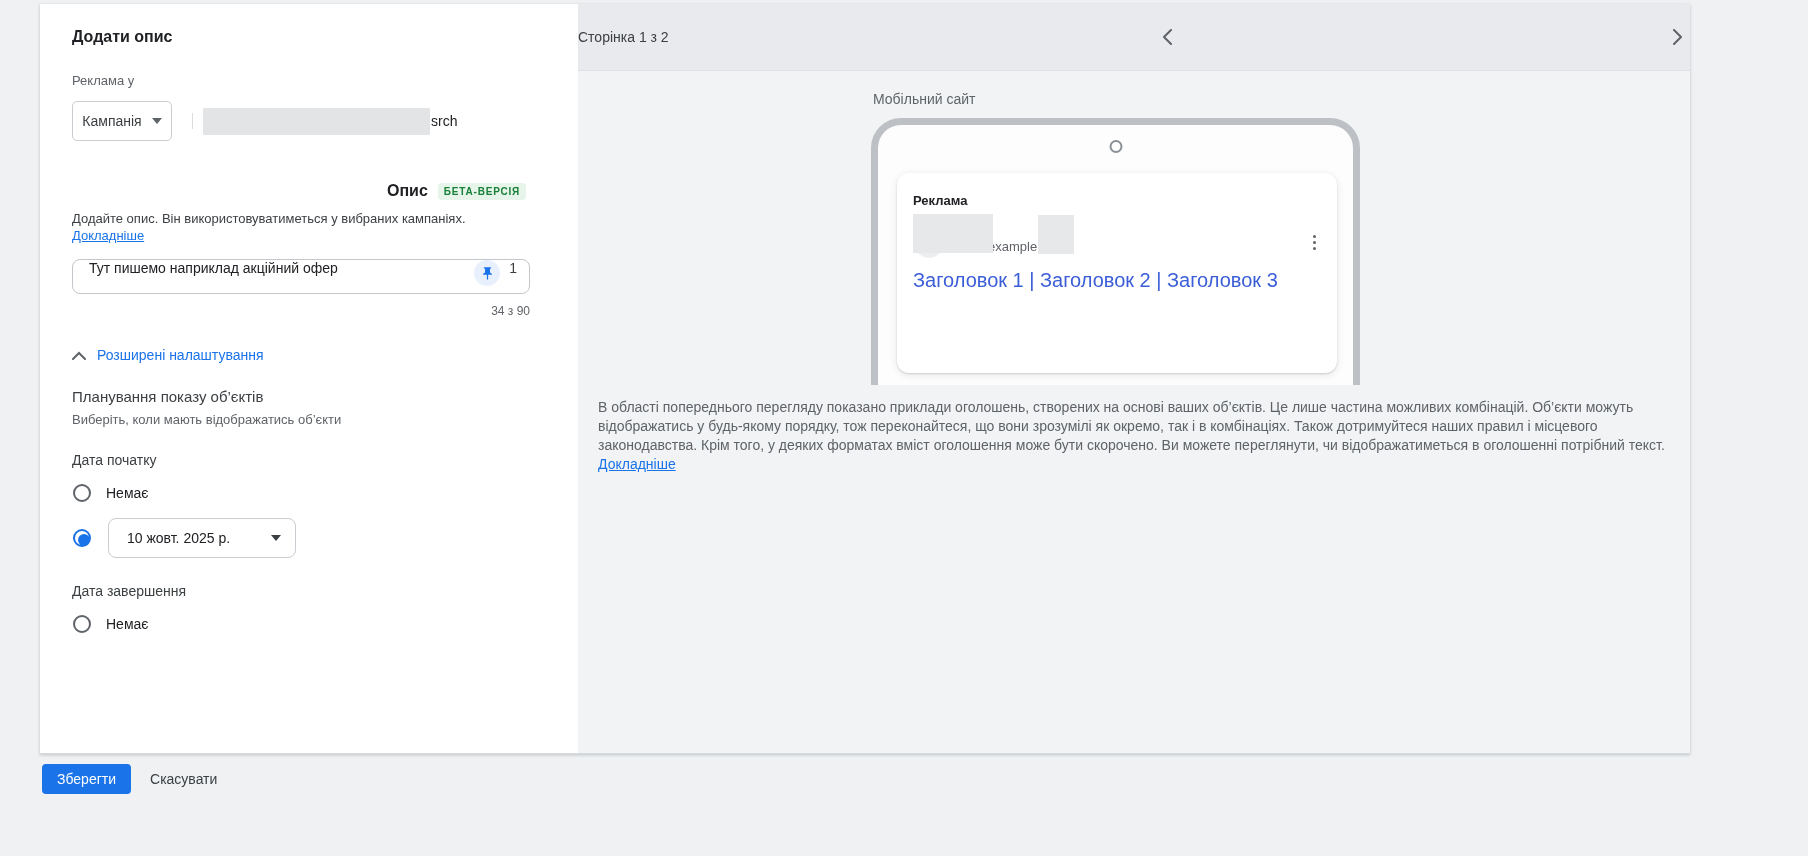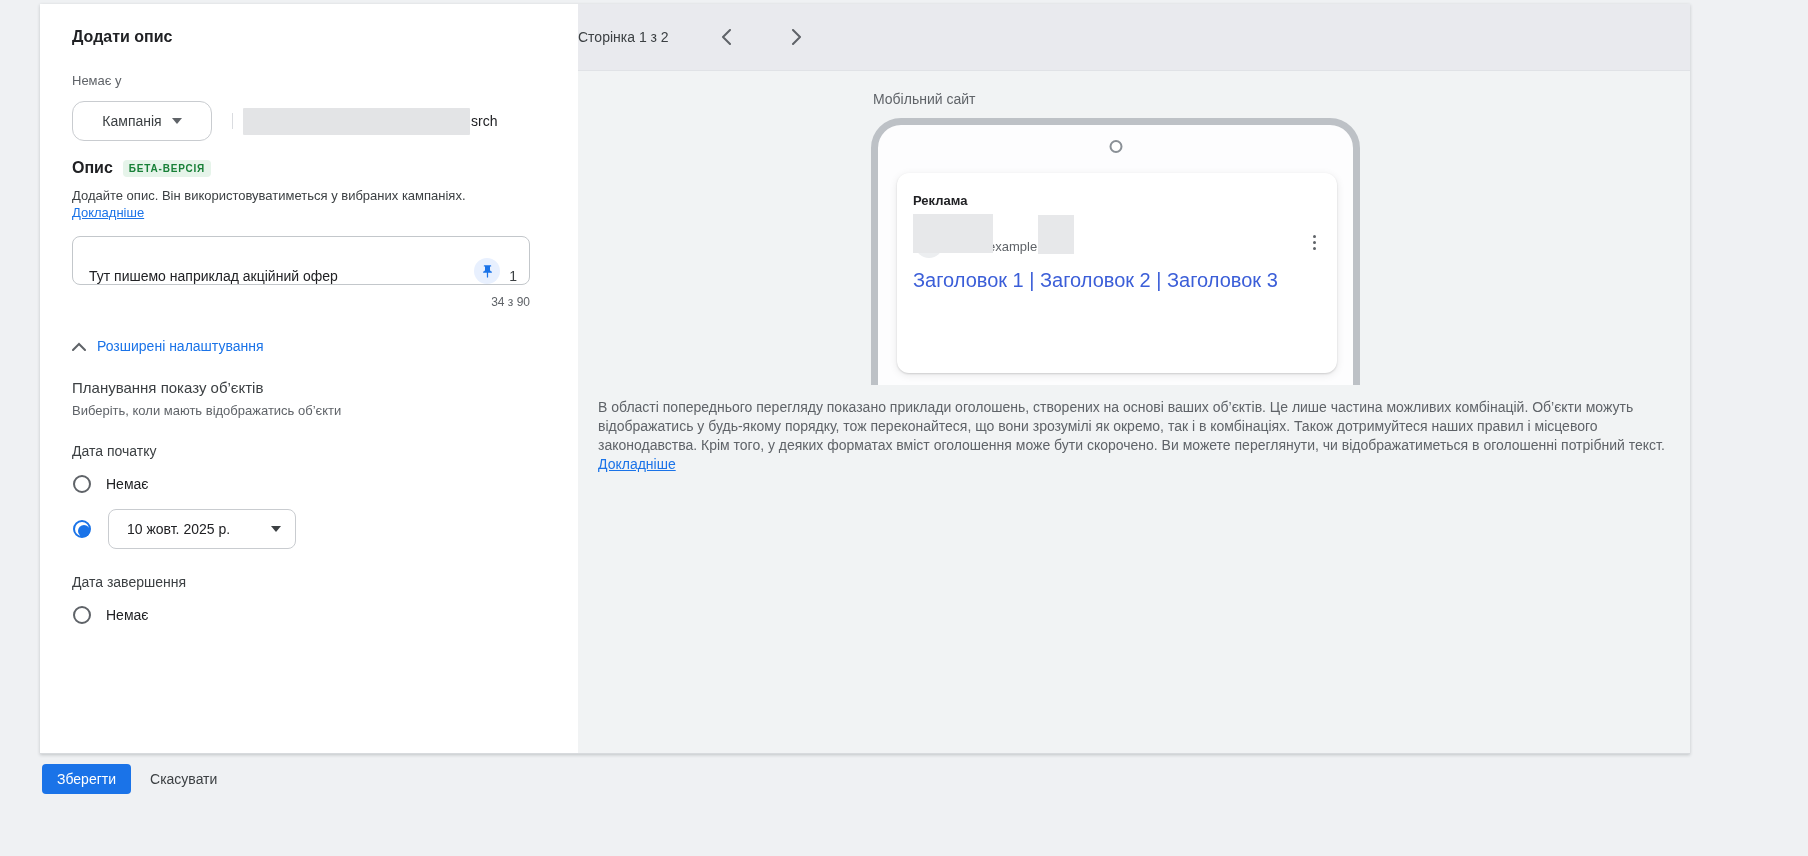--- a/index.html
+++ b/index.html
@@ -9,36 +9,36 @@
   
   .dialog { position:absolute; left:40px; top:4px; width:1650px; height:750px;
             display:flex; box-shadow:0 1px 3px rgba(60,64,67,.25); border-bottom:1px solid #d7dadd; }
   .left-panel { width:538px; background:#ffffff; padding:24px 52px 0 32px; flex:none; }
   .right-panel { width:1112px; background:#f1f3f4; flex:none; position:relative; }
 
   
   .dlg-title { font-size:16px; font-weight:700; color:#202124; }
   .field-label { font-size:13px; color:#5f6368; margin-top:27px; }
   .addto-row { display:flex; align-items:center; margin-top:13px; }
-  .select-btn { display:flex; align-items:center; justify-content:center; gap:10px; width:140px; height:40px;
-                border:1px solid #c9ccd0; border-radius:12px; background:#fff; font-size:14px; color:#3c4043; cursor:pointer; }
+  .select-btn { display:flex; align-items:center; justify-content:center; gap:10px; width:100px; height:40px;
+                border:1px solid #c9ccd0; border-radius:5px; background:#fff; font-size:14px; color:#3c4043; cursor:pointer; }
   .caret-down { width:0; height:0; border-left:5px solid transparent; border-right:5px solid transparent; border-top:6px solid #5f6368; }
   .vdivider { width:1px; height:16px; background:#dadce0; margin:0 10px 0 20px; }
   .redact-campaign { width:227px; height:27px; background:#e3e4e6; border-radius:1px; }
   .redact-suffix { font-size:14px; color:#202124; margin-left:1px; }
 
-  .opys-row { margin-top:18px; display:flex; align-items:center; gap:10px; }
+  .opys-row { margin-top:41px; display:flex; align-items:center; gap:10px;justify-content:flex-end; }
   .opys-heading { font-size:16px; font-weight:700; color:#202124; }
   .beta-badge { background:#e6f4ea; color:#188038; font-size:10px; font-weight:700; letter-spacing:.8px;
                 padding:3px 6px; border-radius:4px; }
   .help-text { margin-top:10px; font-size:13px; color:#3c4043; line-height:17px; width:432px; }
   .link { color:#1a73e8; text-decoration:underline; cursor:pointer; }
 
-  .desc-input-box { margin-top:15px; width:458px; height:49px; border:1px solid #c3c7cb; border-radius:8px;
-                    background:#fff; display:flex; align-items:flex-end; padding:0 12px 0 16px; }
+  .desc-input-box { margin-top:15px; width:458px; height:35px; border:1px solid #c3c7cb; border-radius:8px;
+                    background:#fff; display:flex; align-items:flex-start; padding:0 12px 0 16px; }
   .desc-input { flex:1; border:none; outline:none; font-size:14px; color:#202124; font-family:inherit; background:transparent; }
   .pin-chip { width:26px; height:26px; border-radius:50%; background:#e8f0fe; display:flex; align-items:center; justify-content:center; cursor:pointer; flex:none; }
   .pin-count { font-size:14px; color:#3c4043; margin-left:9px; }
 
   .note-row { display:flex; margin-top:10px; width:458px; }
   .note-text { width:330px; font-size:12px; color:#80868b; line-height:16px; }
   .char-counter { margin-left:auto; font-size:12px; color:#5f6368; }
 
   .advanced-row { margin-top:29px; display:flex; align-items:center; gap:11px; cursor:pointer; }
   .advanced-label { font-size:14px; color:#1a73e8; }
@@ -51,21 +51,21 @@
   .radio { width:18px; height:18px; border-radius:50%; border:2px solid #5f6368; background:#fff; margin-left:1px; cursor:pointer; flex:none; }
   .radio.checked { border-color:#1a73e8; position:relative; }
   .radio.checked::after { content:""; position:absolute; left:3px; top:3px; width:12px; height:12px; border-radius:50%; background:#1a73e8; }
   .radio-label { font-size:14px; color:#202124; margin-left:15px; }
   .date-select { margin-left:17px; width:188px; height:40px; border:1px solid #c9ccd0; border-radius:8px; background:#fff;
                  display:flex; align-items:center; padding:0 14px 0 18px; font-size:14px; color:#202124; cursor:pointer; }
   .date-select .caret-down { margin-left:auto; border-top-color:#3c4043; }
 
   
   .pagination-bar { height:67px; background:#e9eaee; border-bottom:1px solid #e0e2e6;
-                    display:flex; align-items:center; justify-content:flex-start; gap:46px; }
+                    display:flex; align-items:center; justify-content:space-between; gap:46px; }
   .pagination-label { font-size:14px; color:#3c4043; }
   .pg-btn { background:none; border:none; cursor:pointer; display:flex; align-items:center; justify-content:center; width:24px; height:24px; }
 
   .preview-viewport { height:314px; overflow:hidden; position:relative; }
   .device-label { position:absolute; left:295px; top:20px; font-size:14px; color:#5f6368; }
   .phone { position:absolute; left:293px; top:47px; width:489px; height:640px;
            border:7px solid #bdc1c6; border-radius:30px; background:#fdfdfe; }
   .camera { position:absolute; left:50%; top:15px; transform:translateX(-50%); width:13px; height:13px;
             border:2px solid #8a9096; border-radius:50%; background:#fff; }
   .ad-card { position:absolute; left:19px; top:48px; width:440px; height:200px; background:#fff; border-radius:12px;
@@ -92,21 +92,21 @@
 </head>
 <body>
 
 <div class="stage">
 
   <div class="dialog">
 
     <div class="left-panel">
       <div class="dlg-title">Додати опис</div>
 
-      <div class="field-label">Немає у</div>
+      <div class="field-label">Реклама у</div>
       <div class="addto-row">
         <div class="select-btn">
           <span>Кампанія</span>
           <span class="caret-down"></span>
         </div>
         <div class="vdivider"></div>
         <div class="redact-campaign"></div>
         <span class="redact-suffix">srch</span>
       </div>
 

